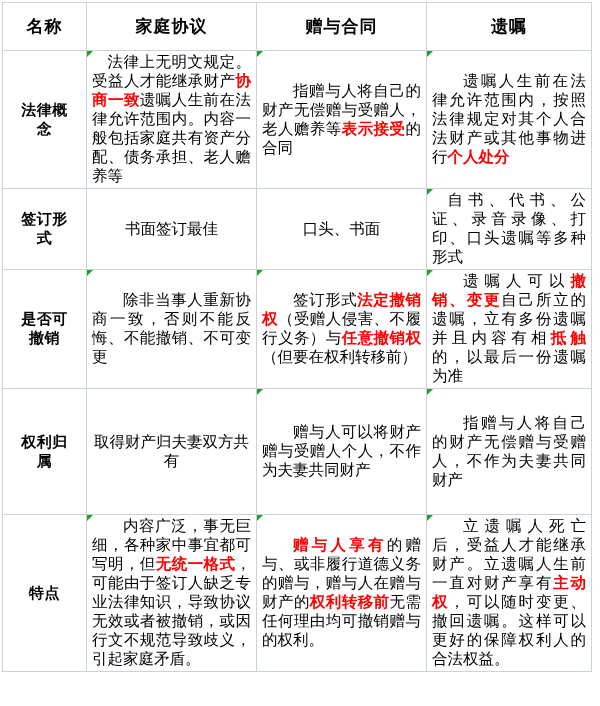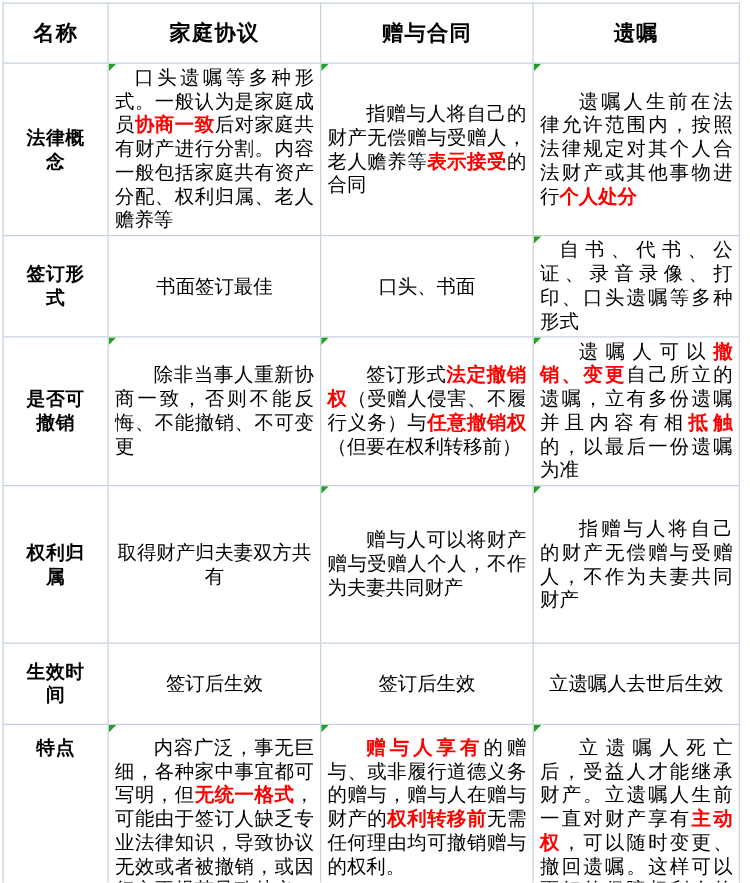--- a/index.html
+++ b/index.html
@@ -79,21 +79,21 @@
         <th>家庭协议</th>
         <th>赠与合同</th>
         <th>遗嘱</th>
       </tr>
     </thead>
     <tbody>
         <tr>
           <td class="label-cell">法律概念</td>
           <td class="cell justify indent1">
             <span class="marker"></span>
-            <div class="content"><span>口头遗嘱等多种形式。一般认为是家庭成员</span><span class="red">协商一致</span><span>后对家庭共有财产进行分割。内容一般包括家庭共有资产分配、权利归属、老人赡养等</span></div>
+            <div class="content"><span>法律上无明文规定。受益人才能继承财产</span><span class="red">协商一致</span><span>遗嘱人生前在法律允许范围内。内容一般包括家庭共有资产分配、债务承担、老人赡养等</span></div>
           </td>
           <td class="cell justify">
             <span class="marker"></span>
             <div class="content"><span>指赠与人将自己的财产无偿赠与受赠人，老人赡养等</span><span class="red">表示接受</span><span>的合同</span></div>
           </td>
           <td class="cell justify">
             <span class="marker"></span>
             <div class="content"><span>遗嘱人生前在法律允许范围内，按照法律规定对其个人合法财产或其他事物进行</span><span class="red">个人处分</span></div>
           </td>
         </tr>
@@ -133,32 +133,20 @@
           <td class="cell justify">
             <span class="marker"></span>
             <div class="content"><span>赠与人可以将财产赠与受赠人个人，不作为夫妻共同财产</span></div>
           </td>
           <td class="cell justify">
             <span class="marker"></span>
             <div class="content"><span>指赠与人将自己的财产无偿赠与受赠人，不作为夫妻共同财产</span></div>
           </td>
         </tr>
         <tr>
-          <td class="label-cell">生效时间</td>
-          <td class="cell center">
-            <div class="content"><span>签订后生效</span></div>
-          </td>
-          <td class="cell center">
-            <div class="content"><span>签订后生效</span></div>
-          </td>
-          <td class="cell center">
-            <div class="content"><span>立遗嘱人去世后生效</span></div>
-          </td>
-        </tr>
-        <tr>
           <td class="label-cell">特点</td>
           <td class="cell justify">
             <span class="marker"></span>
             <div class="content"><span>内容广泛，事无巨细，各种家中事宜都可写明，但</span><span class="red">无统一格式</span><span>，可能由于签订人缺乏专业法律知识，导致协议无效或者被撤销，或因行文不规范导致歧义，引起家庭矛盾。</span></div>
           </td>
           <td class="cell justify">
             <span class="marker"></span>
             <div class="content"><span class="red">赠与人享有</span><span>的赠与、或非履行道德义务的赠与，赠与人在赠与财产的</span><span class="red">权利转移前</span><span>无需任何理由均可撤销赠与的权利。</span></div>
           </td>
           <td class="cell justify">

